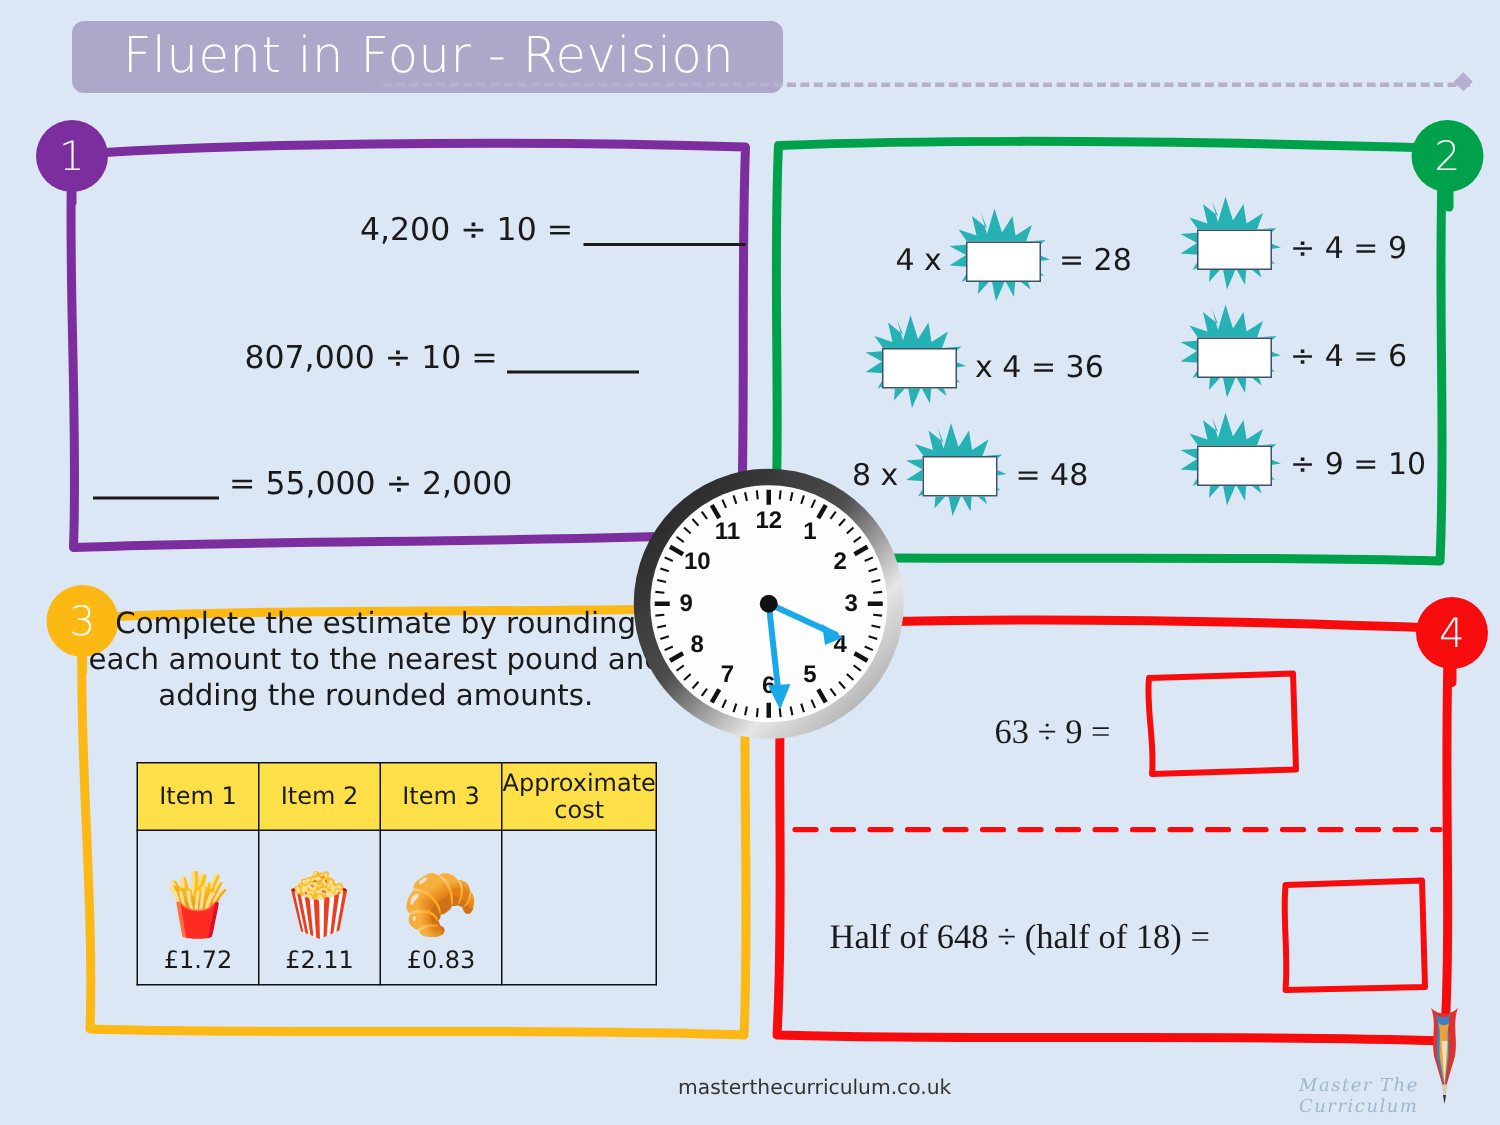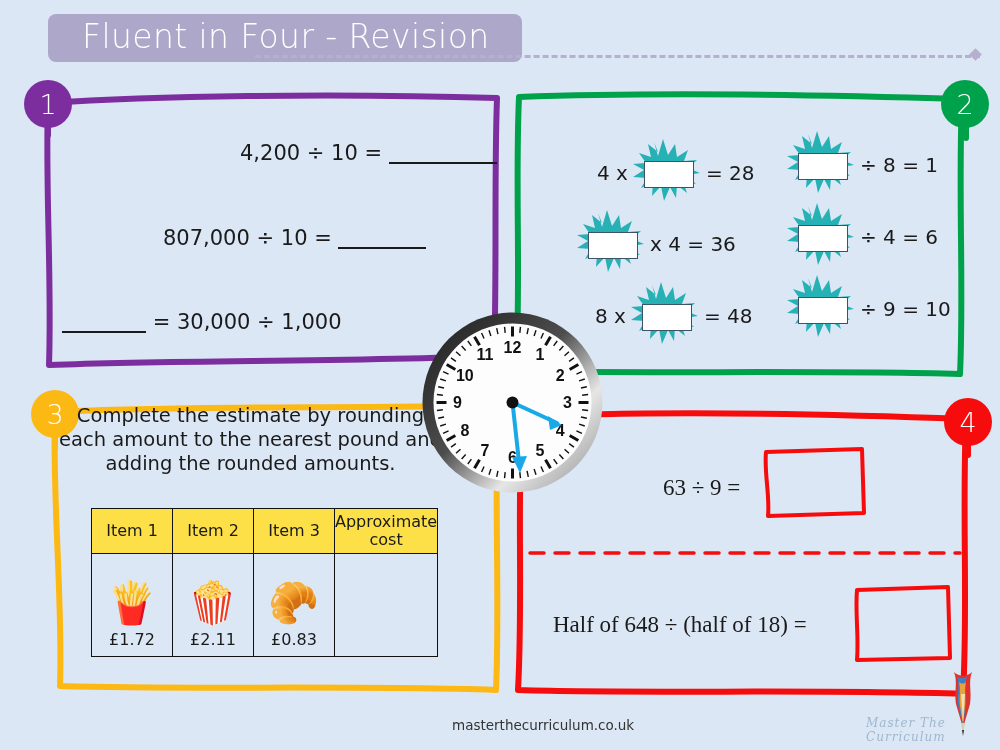--- a/index.html
+++ b/index.html
@@ -61,21 +61,21 @@
     font-size:20px;font-family:"DejaVu Sans", sans-serif;white-space:nowrap;}
   .splat-wrap{position:relative;display:inline-block;width:86px;height:74px;
     margin:0 -4px;}
   .splat-wrap svg{position:absolute;left:0;top:0;}
   .splat-box{
     position:absolute;left:20px;top:25px;width:48px;height:25px;
     background:#ffffff;border:1.5px solid #3b5368;
   }
   #s1{left:597px;top:136px;}
   #s2{left:572px;top:207px;}
-  #s3{left:595px;top:279px;justify-content:flex-end;}
+  #s3{left:568px;top:279px;justify-content:flex-end;}
   #s4{left:782px;top:128px;}
   #s5{left:782px;top:200px;}
   #s6{left:782px;top:272px;}
 
   
   #q3-text{position:absolute;left:58px;top:404px;width:385px;
     text-align:center;font-size:19.5px;line-height:1.22;
     font-family:"DejaVu Sans", sans-serif;}
   #q3-table{position:absolute;left:91px;top:508px;border-collapse:collapse;}
   #q3-table td,#q3-table th{border:1.6px solid #111;padding:0;text-align:center;
@@ -144,21 +144,21 @@
   <div class="badge" id="badge-3">3</div>
   <div class="badge" id="badge-4">4</div>
 
   <div class="q1-line" id="q1-a">
     <span>4,200 ÷ 10 = </span><span class="blank bl-lg"></span>
   </div>
   <div class="q1-line" id="q1-b">
     <span>807,000 ÷ 10 = </span><span class="blank bl-md"></span>
   </div>
   <div class="q1-line" id="q1-c">
-    <span class="blank bl-sm"></span><span> = 30,000 ÷ 1,000</span>
+    <span class="blank bl-sm"></span><span> = 55,000 ÷ 2,000</span>
   </div>
 
   <div class="splat-row" id="s1">
     <span>4 x</span>
     <span class="splat-wrap">
       <svg width="86" height="74" viewBox="0 0 86 74" aria-hidden="true">
         <path fill="#26b1b4" d="M30,6 l4,14 l5,-17 l5,16 l7,-11 l2,13 l11,-7 l-4,11 l13,-1 l-9,8 l12,5 l-13,2 l9,9 l-13,-3 l4,12 l-10,-8 l-1,13 l-6,-11 l-6,14 l-3,-15 l-9,10 l1,-13 l-12,5 l6,-10 l-14,-1 l11,-7 l-11,-6 l13,-1 l-7,-10 l12,4 l-3,-13 l10,8 Z"></path>
       </svg>
       <span class="splat-box"></span>
     </span>
@@ -186,21 +186,21 @@
     <span>= 48</span>
   </div>
 
   <div class="splat-row" id="s4">
     <span class="splat-wrap">
       <svg width="86" height="74" viewBox="0 0 86 74" aria-hidden="true">
         <path fill="#26b1b4" d="M30,6 l4,14 l5,-17 l5,16 l7,-11 l2,13 l11,-7 l-4,11 l13,-1 l-9,8 l12,5 l-13,2 l9,9 l-13,-3 l4,12 l-10,-8 l-1,13 l-6,-11 l-6,14 l-3,-15 l-9,10 l1,-13 l-12,5 l6,-10 l-14,-1 l11,-7 l-11,-6 l13,-1 l-7,-10 l12,4 l-3,-13 l10,8 Z"></path>
       </svg>
       <span class="splat-box"></span>
     </span>
-    <span>÷ 8 = 1</span>
+    <span>÷ 4 = 9</span>
   </div>
 
   <div class="splat-row" id="s5">
     <span class="splat-wrap">
       <svg width="86" height="74" viewBox="0 0 86 74" aria-hidden="true">
         <path fill="#26b1b4" d="M30,6 l4,14 l5,-17 l5,16 l7,-11 l2,13 l11,-7 l-4,11 l13,-1 l-9,8 l12,5 l-13,2 l9,9 l-13,-3 l4,12 l-10,-8 l-1,13 l-6,-11 l-6,14 l-3,-15 l-9,10 l1,-13 l-12,5 l6,-10 l-14,-1 l11,-7 l-11,-6 l13,-1 l-7,-10 l12,4 l-3,-13 l10,8 Z"></path>
       </svg>
       <span class="splat-box"></span>
     </span>
     <span>÷ 4 = 6</span>

